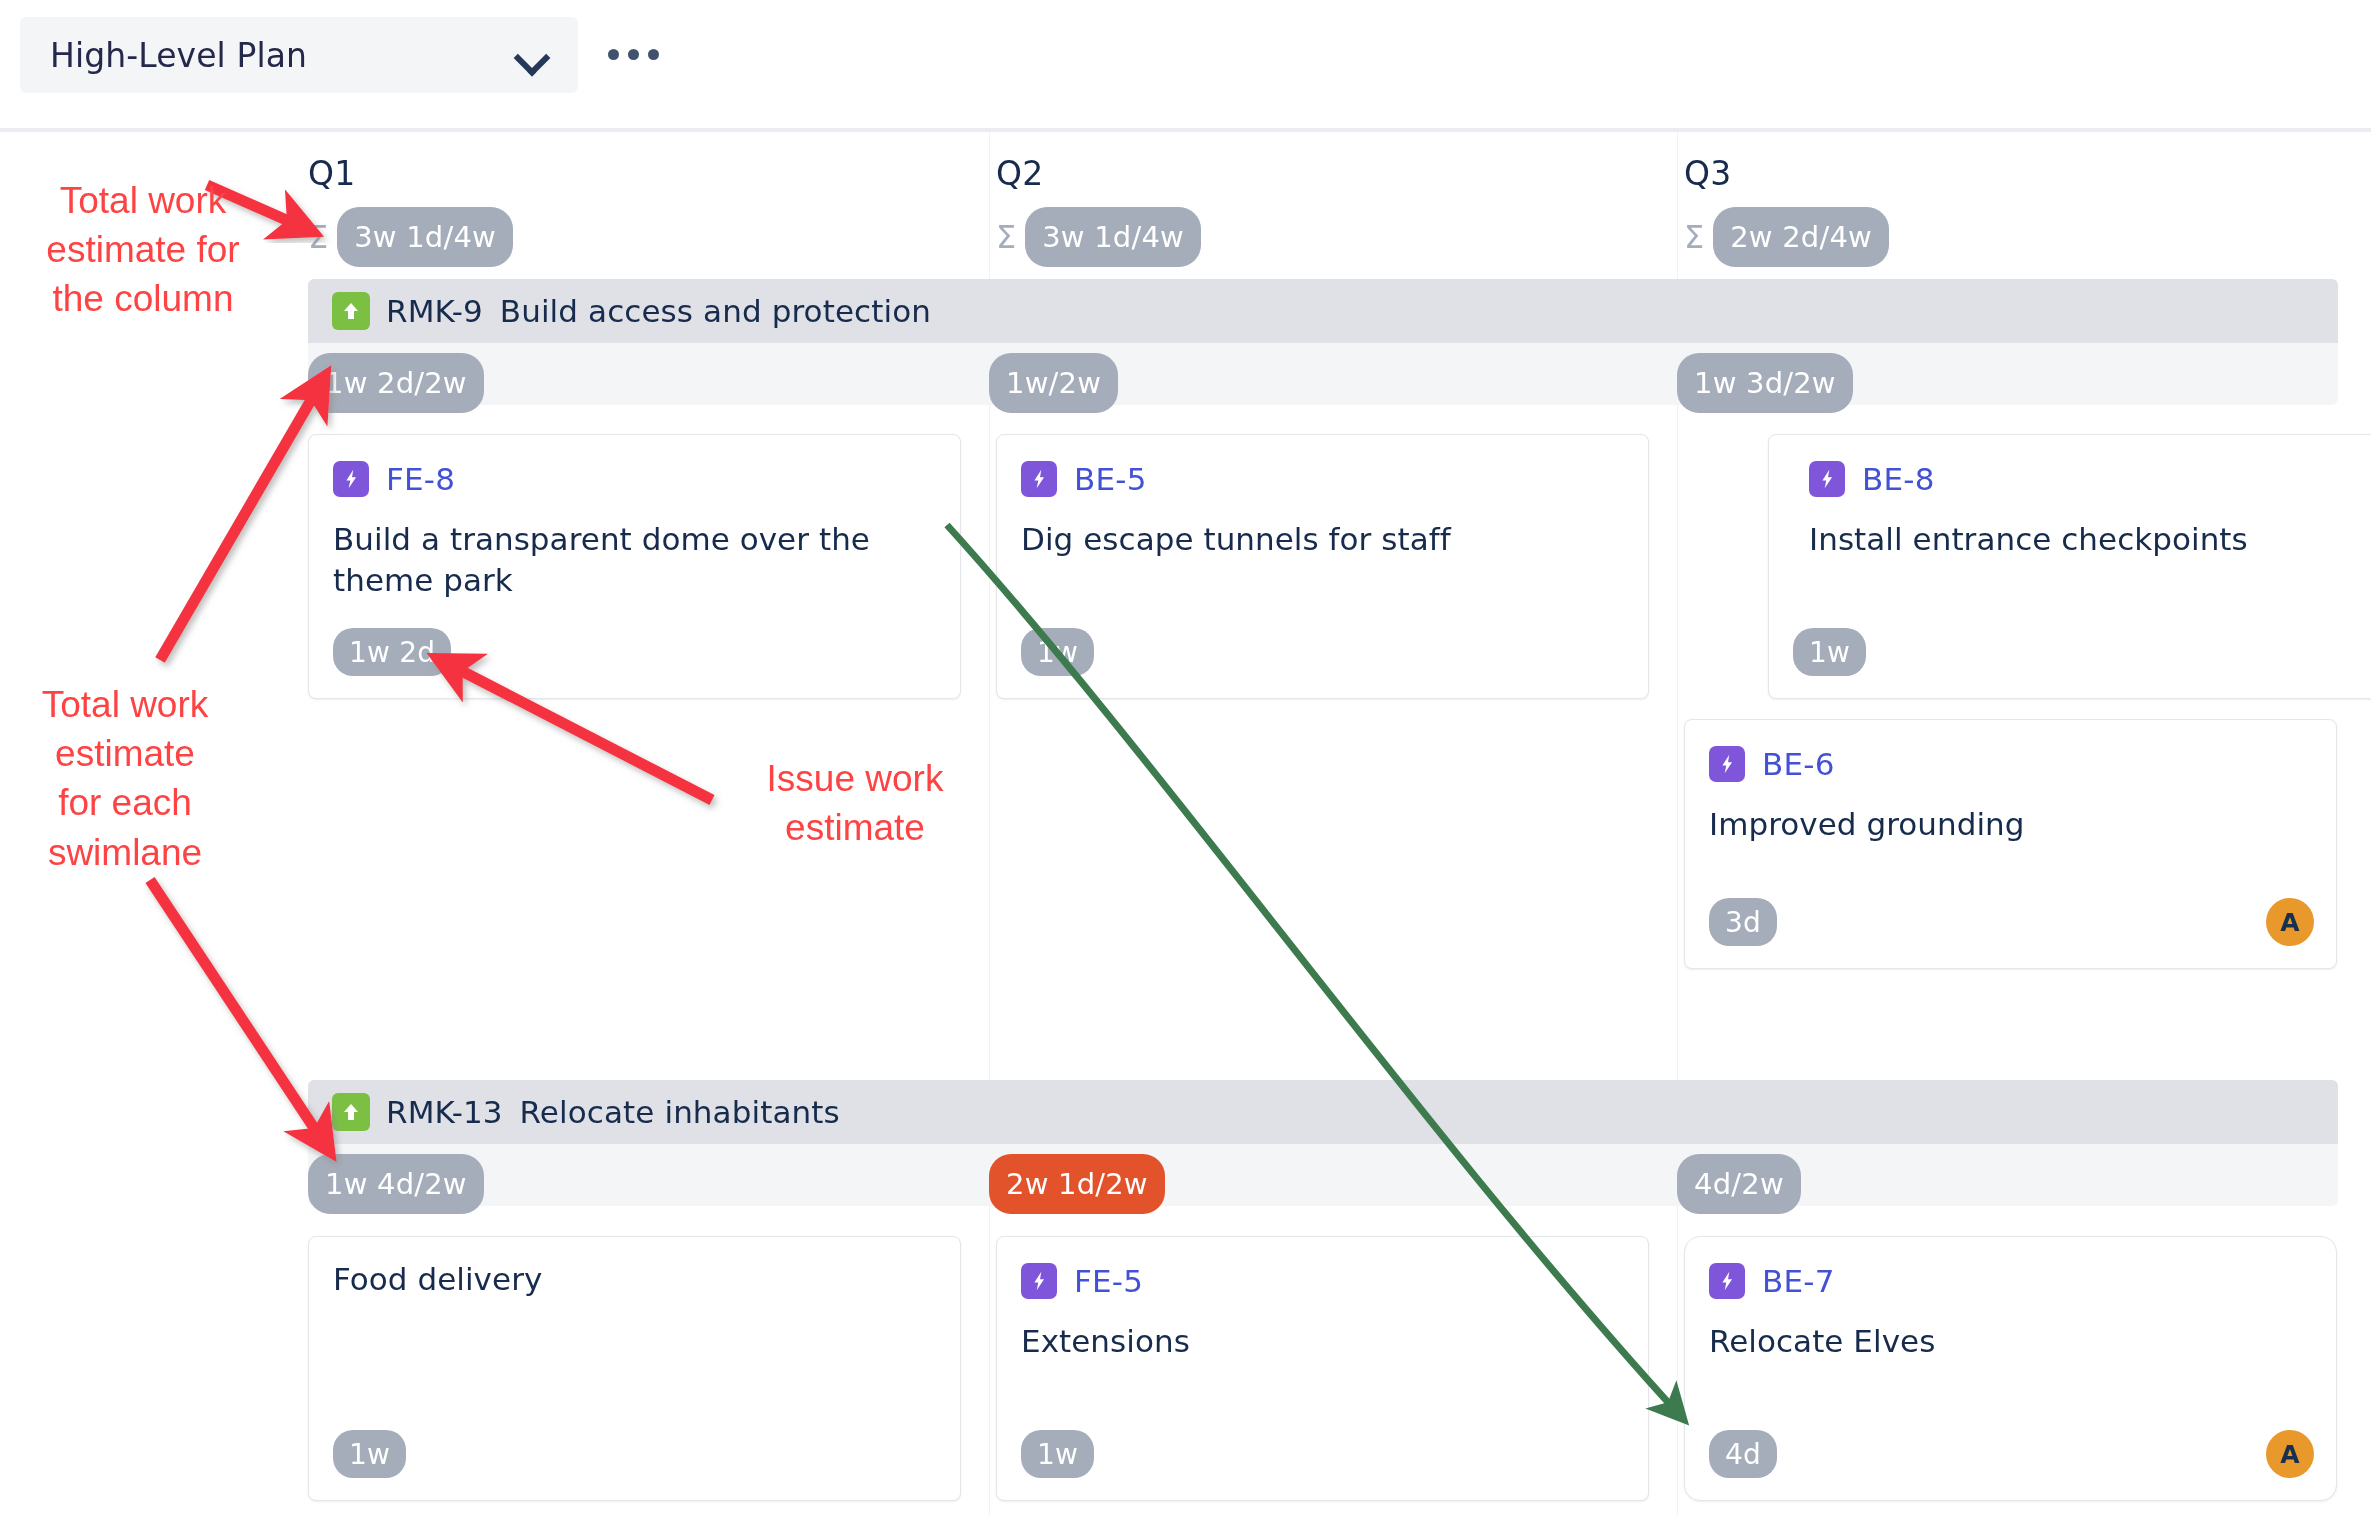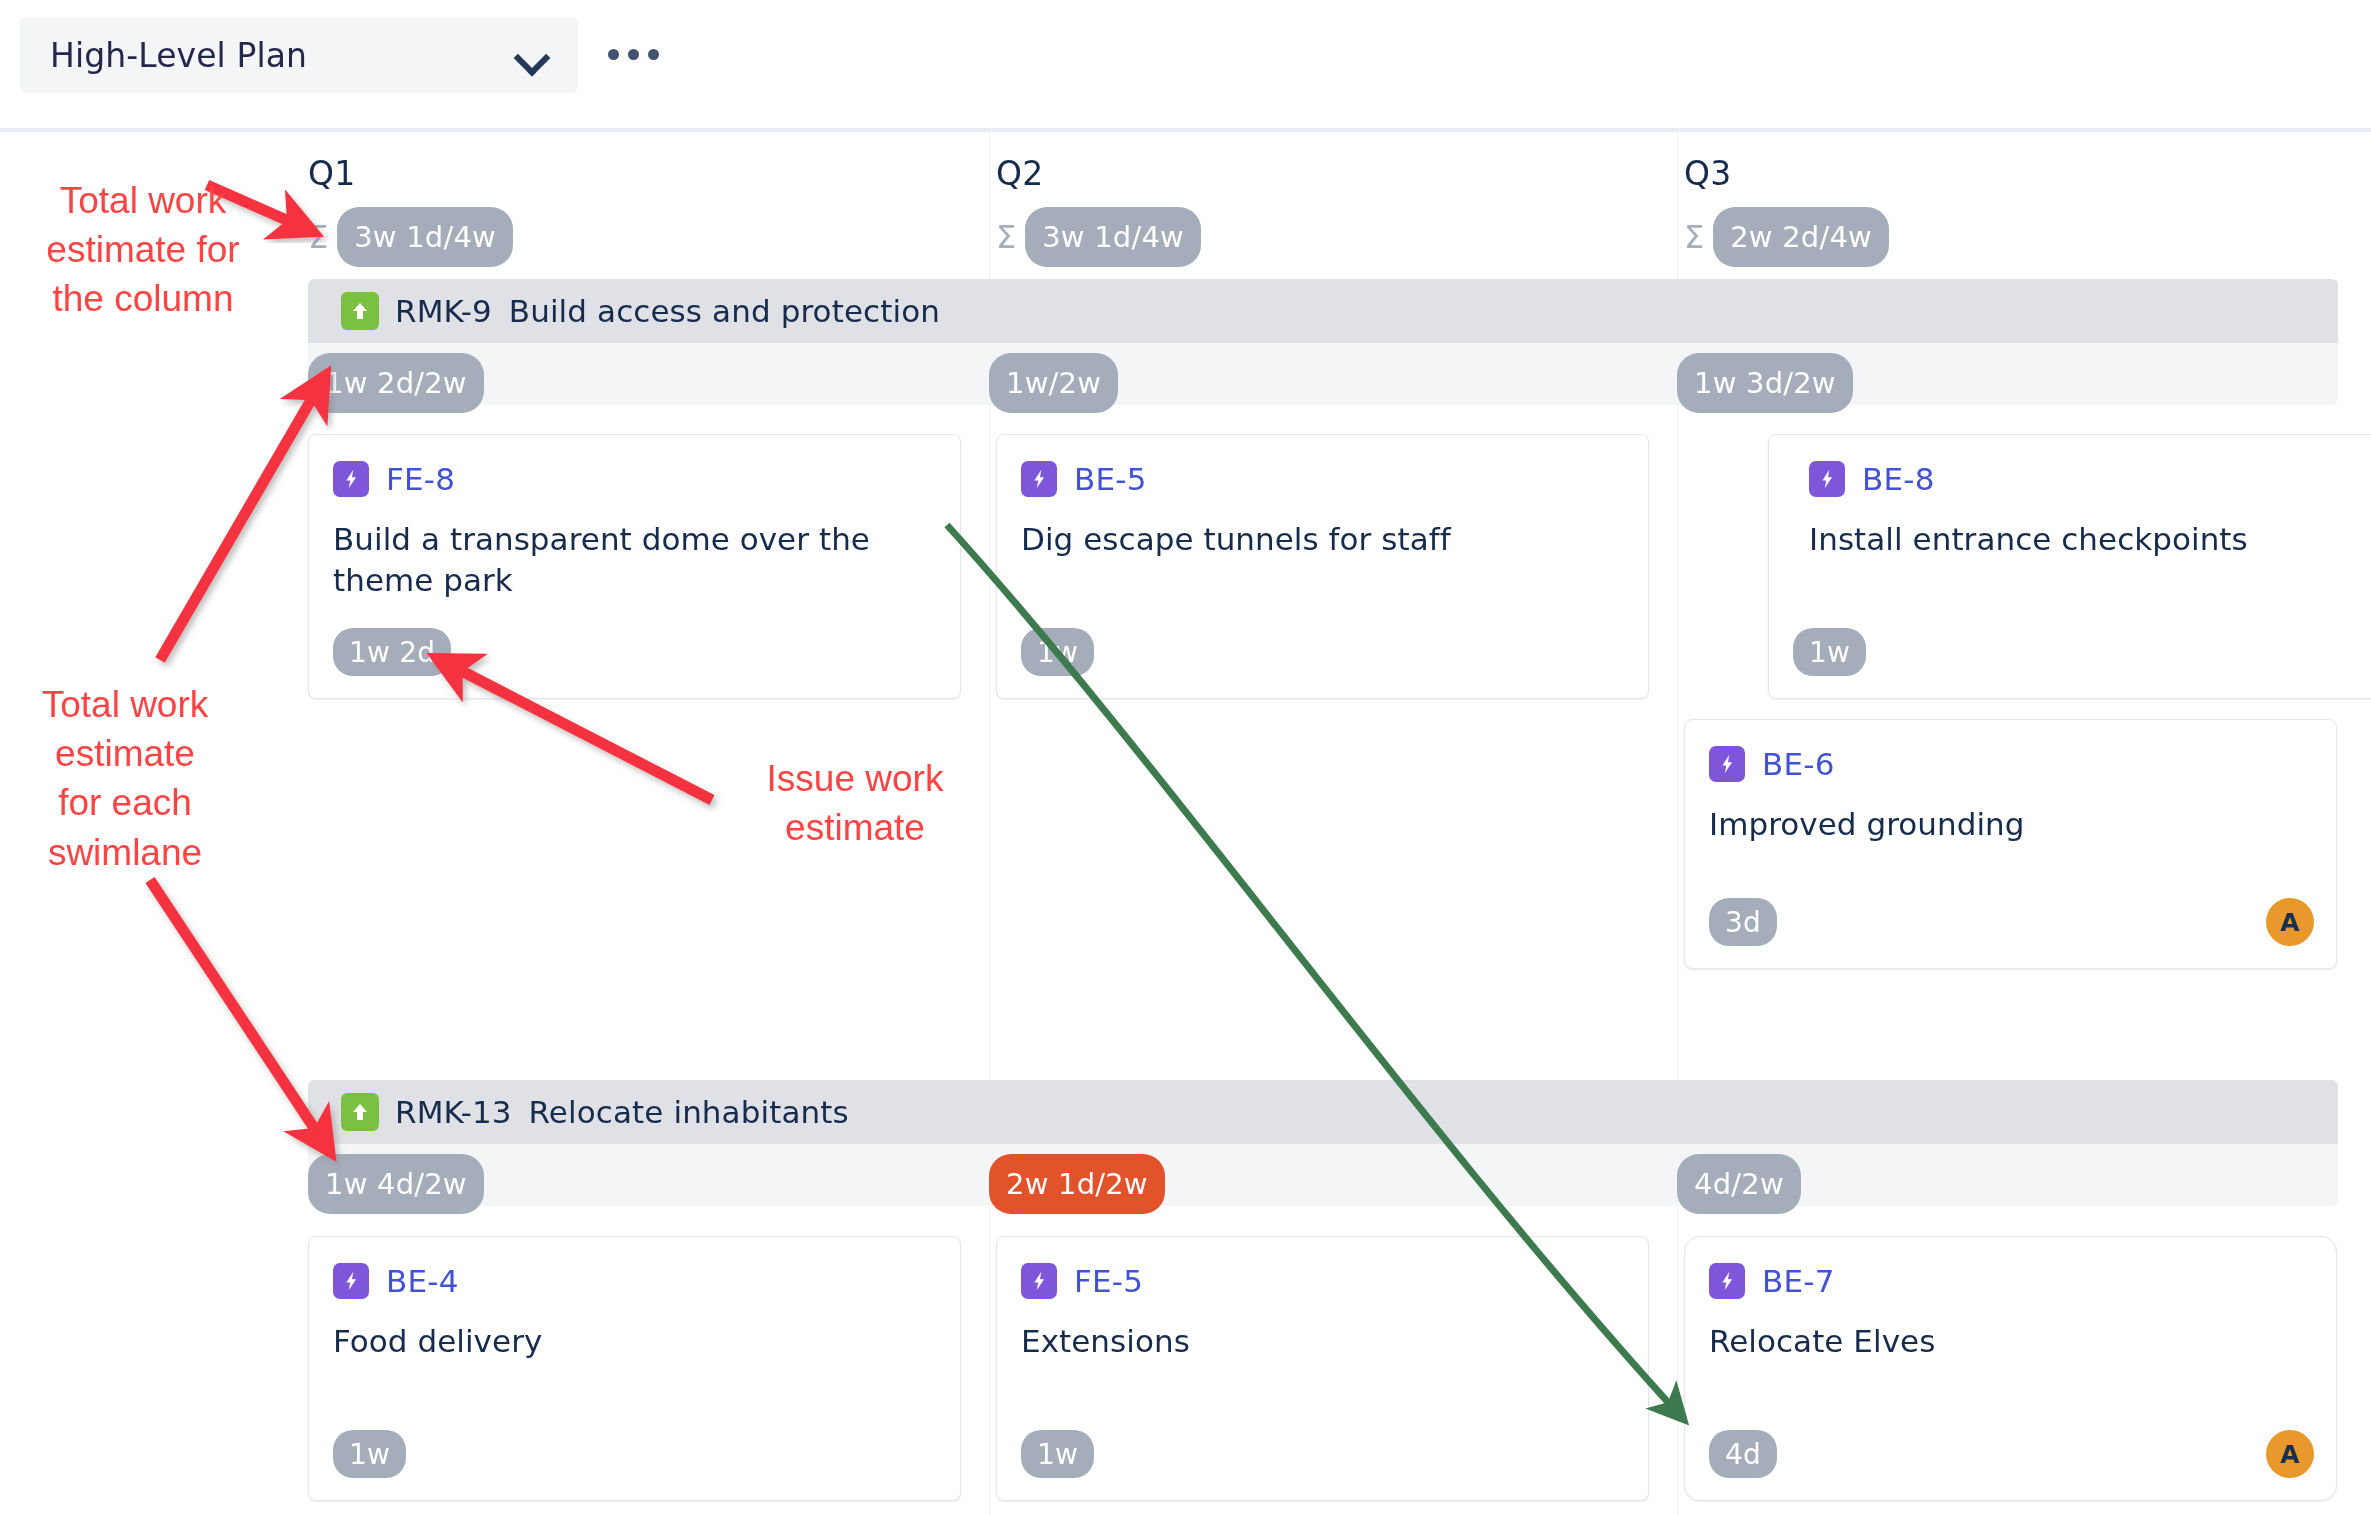--- a/index.html
+++ b/index.html
@@ -70,21 +70,21 @@
     letter-spacing: .2px;
   }
   .badge.alert { background: #e2532c; }
   .badge.small { height: 48px; font-size: 28px; padding: 0 16px; border-radius: 20px; }
 
   
   .swimlane { position: absolute; left: 308px; width: 2030px; }
   .swim-head {
     height: 64px; background: #dfe1e6;
     border-radius: 6px 6px 0 0;
-    display: flex; align-items: center; padding-left: 33px; gap: 16px;
+    display: flex; align-items: center; padding-left: 24px; gap: 16px;
   }
   .epic-icon {
     width: 38px; height: 38px; border-radius: 6px; background: #7bc043;
     display: flex; align-items: center; justify-content: center; flex: none;
   }
   .epic-icon svg { width: 24px; height: 24px; display: block; }
   .swim-title {
     font-size: 31px; color: #172b4d; font-family: "DejaVu Sans", sans-serif;
     display: flex; gap: 17px; letter-spacing: .1px;
   }
@@ -270,28 +270,20 @@
         </span>
       </div>
       <div class="swim-estimates">
         <span class="badge" style="left:0px;">1w 4d/2w</span>
         <span class="badge alert" style="left:681px;">2w 1d/2w</span>
         <span class="badge" style="left:1369px;">4d/2w</span>
       </div>
     </div>
 
     <div class="card" style="left:308px; top:1104px; width:653px; height:265px;">
-      <div class="card-head">
-        <span class="story-icon">
-          <svg viewBox="0 0 24 24">
-              <path d="M14.5 2 L7 13.5 h4.2 L9.5 22 L17.5 10 h-4.4 Z" fill="#ffffff"></path>
-            </svg>
-        </span>
-        <span class="card-key">BE-4</span>
-      </div>
       <div class="card-summary">Food delivery</div>
       <div class="card-foot">
         <span class="badge small">1w</span>
       </div>
     </div>
 
     <div class="card" style="left:996px; top:1104px; width:653px; height:265px;">
       <div class="card-head">
         <span class="story-icon">
           <svg viewBox="0 0 24 24">

